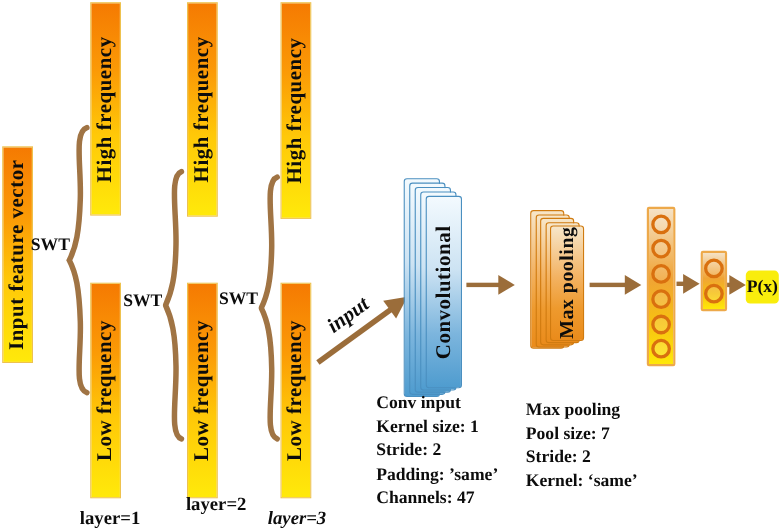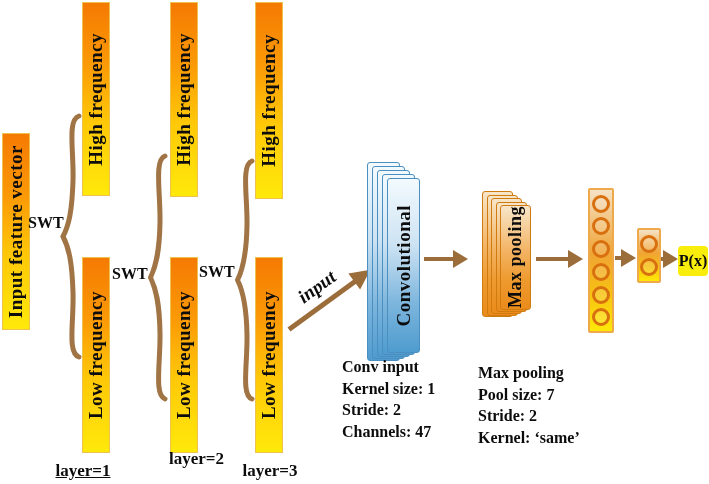--- a/index.html
+++ b/index.html
@@ -103,23 +103,23 @@
     <path d="M 17 3 C 6 7, 12.5 39, 12 69 C 11.5 99, 8 113, 2.5 124.5 C 8 136, 11.5 150, 12 180 C 12.5 210, 6 242, 17 246"></path>
   </svg>
   <svg class="brace" style="left:235px;top:158px;" width="20" height="244" viewBox="0 0 20 244">
     <path d="M 17 3 C 6 7, 12.5 38, 12 67 C 11.5 97, 8 111, 2.5 122 C 8 133, 11.5 147, 12 177 C 12.5 207, 6 237, 17 241"></path>
   </svg>
 
   <span class="swt" style="left:28px;top:214px;">SWT</span>
   <span class="swt" style="left:112px;top:265px;">SWT</span>
   <span class="swt" style="left:199px;top:263px;">SWT</span>
 
-  <span class="layer-cap" style="left:43px;top:461px;text-decoration:underline;">layer=1</span>
+  <span class="layer-cap" style="left:60px;top:461px;">layer=1</span>
   <span class="layer-cap" style="left:144px;top:449px;text-align:right;">layer=2</span>
-  <span class="layer-cap" style="left:230px;top:461px;">layer=3</span>
+  <span class="layer-cap" style="left:230px;top:461px;font-style:italic;">layer=3</span>
 
   <div class="input-arrow"></div>
   <span class="input-label">input</span>
 
   <div class="stack conv" style="left:367px;top:160px;width:60px;height:205px;">
     <div class="panel"></div>
     <div class="panel"></div>
     <div class="panel"></div>
     <div class="panel"></div>
     <div class="panel">
@@ -160,20 +160,21 @@
   <div class="harrow" style="left:661px;top:257px;width:3px;"></div>
 
   <div class="pbox">
     <span>P(x)</span>
   </div>
 
   <div class="params" style="left:342px;top:356px;">
     <div>Conv input</div>
     <div>Kernel size: 1</div>
     <div>Stride: 2</div>
+    <div>Padding: ’same’</div>
     <div>Channels: 47</div>
   </div>
 
   <div class="params" style="left:478px;top:362px;">
     <div>Max pooling</div>
     <div>Pool size: 7</div>
     <div>Stride: 2</div>
     <div>Kernel: ‘same’</div>
   </div>
 

